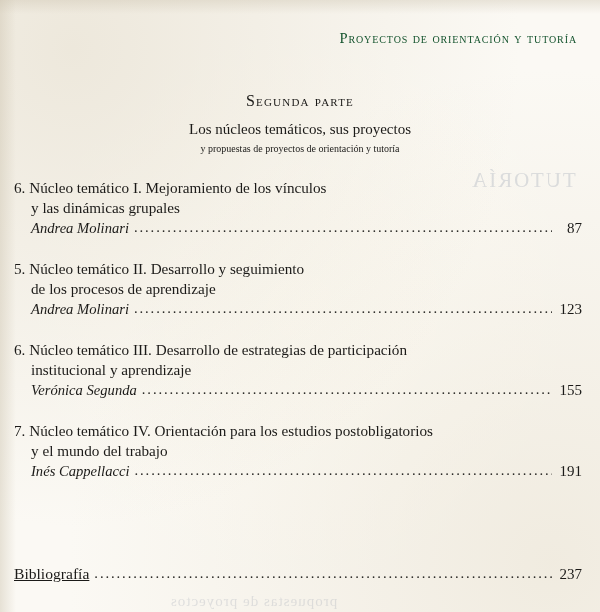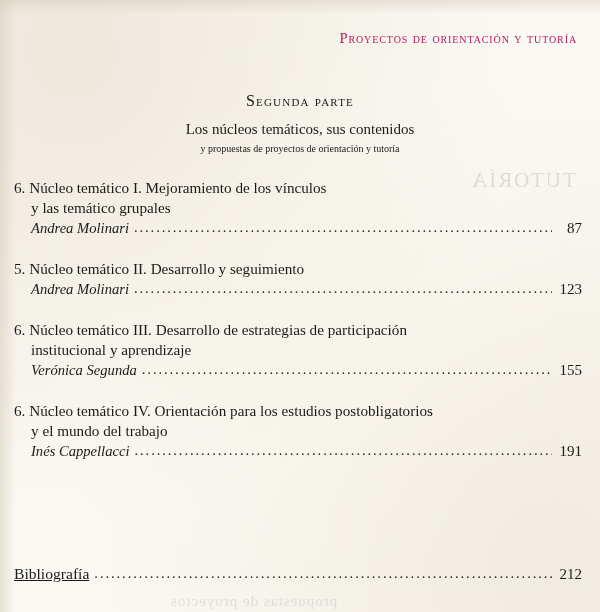--- a/index.html
+++ b/index.html
@@ -32,21 +32,21 @@
   }
   .running-head {
     position: absolute;
     top: 30px;
     left: 0;
     right: 23px;
     text-align: right;
     font-variant: small-caps;
     font-size: 14.5px;
     letter-spacing: 0.9px;
-    color: #be185d;
+    color: #14532d;
   }
 
   .part-block {
     position: absolute;
     top: 92px;
     left: 0;
     right: 0;
     text-align: center;
   }
   .part-label {
@@ -167,69 +167,70 @@
 <div class="paper-tint"></div>
 <div class="edge-shade"></div>
 <div class="edge-shade-top"></div>
 
 <div class="page">
 
   <div class="running-head">Proyectos de orientación y tutoría</div>
 
   <div class="part-block">
     <div class="part-label">Segunda parte</div>
-    <div class="part-sub1">Los núcleos temáticos, sus contenidos</div>
+    <div class="part-sub1">Los núcleos temáticos, sus proyectos</div>
     <div class="part-sub2">y propuestas de proyectos de orientación y tutoría</div>
   </div>
 
   <div class="toc">
 
     <div class="entry">
       <div class="line1">6. Núcleo temático I. Mejoramiento de los vínculos</div>
-      <div class="line2">y las temático grupales</div>
+      <div class="line2">y las dinámicas grupales</div>
       <div class="author-row">
         <span class="author">Andrea Molinari</span>
         <span class="leader">..............................................................................................................</span>
         <span class="page-num">87</span>
       </div>
     </div>
 
     <div class="entry">
       <div class="line1">5. Núcleo temático II. Desarrollo y seguimiento</div>
+      <div class="line2">de los procesos de aprendizaje</div>
       <div class="author-row">
         <span class="author">Andrea Molinari</span>
         <span class="leader">..............................................................................................................</span>
         <span class="page-num">123</span>
       </div>
     </div>
 
     <div class="entry">
       <div class="line1">6. Núcleo temático III. Desarrollo de estrategias de participación</div>
       <div class="line2">institucional y aprendizaje</div>
       <div class="author-row">
         <span class="author">Verónica Segunda</span>
         <span class="leader">..............................................................................................................</span>
         <span class="page-num">155</span>
       </div>
     </div>
 
     <div class="entry">
-      <div class="line1">6. Núcleo temático IV. Orientación para los estudios postobligatorios</div>
+      <div class="line1">7. Núcleo temático IV. Orientación para los estudios postobligatorios</div>
       <div class="line2">y el mundo del trabajo</div>
       <div class="author-row">
         <span class="author">Inés Cappellacci</span>
         <span class="leader">..............................................................................................................</span>
         <span class="page-num">191</span>
       </div>
     </div>
 
   </div>
 
   <div class="biblio">
     <span class="title">Bibliografía</span>
     <span class="leader">..............................................................................................................</span>
-    <span class="page-num">212</span>
+    <span class="page-num">237</span>
   </div>
 
   <div class="ghost ghost-1">TUTORÍA</div>
   <div class="ghost ghost-2">propuestas de proyectos</div>
 
 </div>
 
 </body></html>

